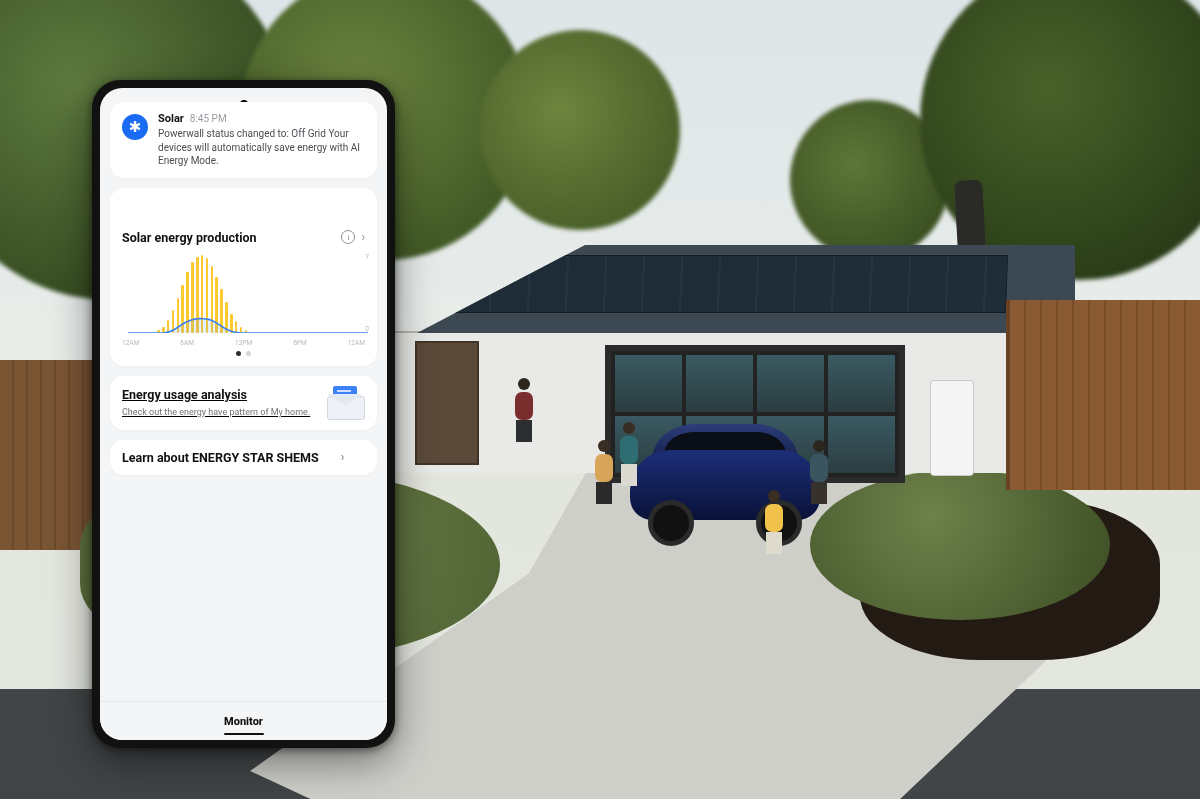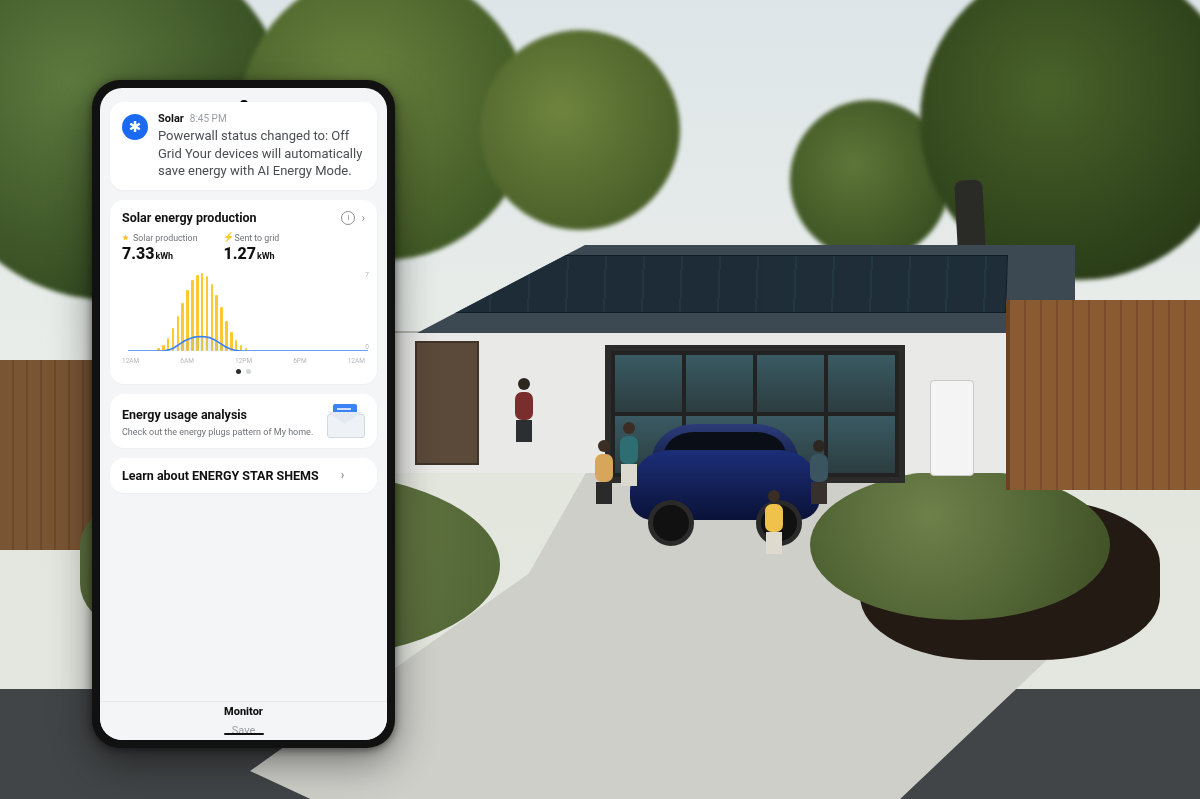--- a/index.html
+++ b/index.html
@@ -76,57 +76,57 @@
   .screen{position:absolute;inset:8px;background:#f4f5f6;border-radius:22px;overflow:hidden;}
   .notch{position:absolute;left:50%;top:12px;width:8px;height:8px;background:#000;border-radius:50%;transform:translateX(-50%);}
   .content{position:absolute;inset:0;padding:14px 10px 42px;overflow:hidden;}
   .card{background:#fff;border-radius:14px;padding:10px 12px;margin-bottom:10px;box-shadow:0 1px 2px rgba(0,0,0,.03);}
   
   .notif{display:flex;gap:10px;align-items:flex-start;}
   .notif .badge{flex:0 0 26px;width:26px;height:26px;border-radius:50%;background:#1b6af3;color:#fff;display:flex;align-items:center;justify-content:center;font-size:15px;margin-top:2px;}
   .notif .headline{display:flex;gap:6px;align-items:baseline;}
   .notif .title{font-weight:700;font-size:11px;color:#111;}
   .notif .time{font-size:10px;color:#9a9ea3;}
-  .notif .msg{font-size:13px;color:#4a4e52;line-height:1.35;margin-top:2px;}
+  .notif .msg{font-size:10px;color:#4a4e52;line-height:1.35;margin-top:2px;}
   
   .card h3{margin:0;font-size:12.5px;font-weight:700;color:#111;}
-  .rowhead{display:flex;align-items:flex-end;justify-content:space-between;}
+  .rowhead{display:flex;align-items:center;justify-content:space-between;margin-top:32px;}
   .rowhead .rh-icons{display:flex;gap:6px;align-items:center;color:#8d9196;}
   .metrics{display:flex;gap:26px;margin-top:8px;}
   .metric .lbl{display:flex;gap:4px;align-items:center;font-size:8.8px;color:#6f7377;}
   .metric .val{font-size:16px;font-weight:800;color:#111;margin-top:1px;}
   .metric .unit{font-size:9px;font-weight:700;margin-left:1px;}
   .dot{width:7px;height:7px;display:inline-block;}
   .dot.sun{background:#fdbf1e;clip-path:polygon(50% 0,61% 35%,98% 35%,68% 57%,79% 91%,50% 70%,21% 91%,32% 57%,2% 35%,39% 35%);}
   .dot.bolt{color:#3b82f6;font-size:9px;line-height:7px;}
   .chart{position:relative;height:92px;margin-top:10px;margin-bottom:4px;}
   .bars{position:absolute;inset:0 6px 14px;display:flex;align-items:flex-end;gap:2.3px;}
   .bars span{flex:1;background:#fcca30;border-radius:1px;}
   .line{position:absolute;left:6px;right:6px;bottom:14px;height:78px;}
   .xaxis{position:absolute;left:0;right:0;bottom:0;display:flex;justify-content:space-between;font-size:6.5px;color:#b4b8bc;}
   .yaxis{position:absolute;right:-4px;top:-2px;bottom:14px;display:flex;flex-direction:column;justify-content:space-between;font-size:6.5px;color:#b4b8bc;text-align:right;}
   .pager{display:flex;justify-content:center;gap:5px;margin-top:4px;}
   .pager span{width:5px;height:5px;border-radius:50%;background:#d2d5d9;}
   .pager span.on{background:#2a2d30;}
   
-  .usage{display:flex;align-items:flex-end;}
+  .usage{display:flex;align-items:center;text-decoration:underline;}
   .usage .txt{flex:1;}
   .usage .sub{font-size:9px;color:#6f7377;margin-top:4px;line-height:1.35;}
   .envelope{width:40px;height:34px;position:relative;}
   .envelope .env{position:absolute;left:2px;bottom:0;width:36px;height:22px;background:#eef1f6;border:1px solid #d3d8e1;border-radius:3px;}
   .envelope .flap{position:absolute;left:2px;bottom:14px;width:36px;height:12px;background:#e3e8f1;clip-path:polygon(0 0,100% 0,50% 100%);}
   .envelope .doc{position:absolute;left:8px;top:0;width:24px;height:18px;background:#3b82f6;border-radius:2px;}
   .envelope .doc::after{content:"";position:absolute;left:4px;top:4px;width:14px;height:2px;background:#cfe0ff;box-shadow:0 4px 0 #cfe0ff,0 8px 0 #cfe0ff;}
   
   .learn .sub{font-size:8.5px;color:#6f7377;margin-top:5px;line-height:1.35;}
   .learn h3{display:flex;align-items:center;gap:22px;}
   .chev{font-size:12px;color:#8d9196;}
   .info-ic{width:12px;height:12px;border:1px solid #8d9196;border-radius:50%;font-size:8px;display:flex;align-items:center;justify-content:center;color:#8d9196;}
   
-  .tabs{position:absolute;left:0;right:0;bottom:0;height:38px;background:#f4f5f6;display:flex;border-top:1px solid #e5e7ea;flex-direction:column;}
+  .tabs{position:absolute;left:0;right:0;bottom:0;height:38px;background:#f4f5f6;display:flex;border-top:1px solid #e5e7ea;}
   .tabs div{flex:1;display:flex;align-items:center;justify-content:center;font-size:11px;color:#9a9ea3;}
   .tabs div.active{color:#111;font-weight:800;}
   .tabs div.active::after{content:"";position:absolute;bottom:5px;width:40px;height:2.5px;background:#111;border-radius:2px;}
 </style>
 </head>
 <body>
 
 <div class="scene">
   <div class="tree t1"></div>
   <div class="tree t2"></div>
@@ -212,36 +212,20 @@
 Your devices will automatically save energy with AI Energy Mode.</div>
         </div>
       </div>
 
       <div class="card">
         <div class="rowhead">
           <h3>Solar energy production</h3>
           <div class="rh-icons">
             <span class="info-ic">i</span>
             <span class="chev">›</span>
-          </div>
-        </div>
-        <div class="metrics">
-          <div class="metric">
-            <div class="lbl">
-                <span class="dot sun"></span>
-                <span>Solar production</span>
-              </div>
-            <div class="val"><span>7.33</span><span class="unit">kWh</span></div>
-          </div>
-          <div class="metric">
-            <div class="lbl">
-                <span class="dot bolt">⚡</span>
-                <span>Sent to grid</span>
-              </div>
-            <div class="val"><span>1.27</span><span class="unit">kWh</span></div>
           </div>
         </div>
         <div class="chart">
           <div class="yaxis">
             <span>7</span>
               <span>0</span>
           </div>
           <div class="bars" id="bars">
               <span style="height: 0%; background: transparent;"></span>
               <span style="height: 0%; background: transparent;"></span>
@@ -306,36 +290,35 @@
         </div>
         <div class="pager">
           <span class="on"></span>
           <span></span>
         </div>
       </div>
 
       <div class="card usage">
         <div class="txt">
           <h3>Energy usage analysis</h3>
-          <div class="sub">Check out the energy plugs pattern of My home.</div>
+          <div class="sub">Check out the energy have pattern of My home.</div>
         </div>
         <div class="envelope">
           <div class="doc"></div>
             <div class="env"></div>
             <div class="flap"></div>
         </div>
       </div>
 
       <div class="card learn">
         <h3>
             <span>Learn about ENERGY STAR SHEMS</span>
             <span class="chev">›</span>
           </h3>
       </div>
 
     </div>
 
     <div class="tabs">
       <div class="active">Monitor</div>
-      <div>Save</div>
     </div>
   </div>
 </div>
 
 </body></html>

